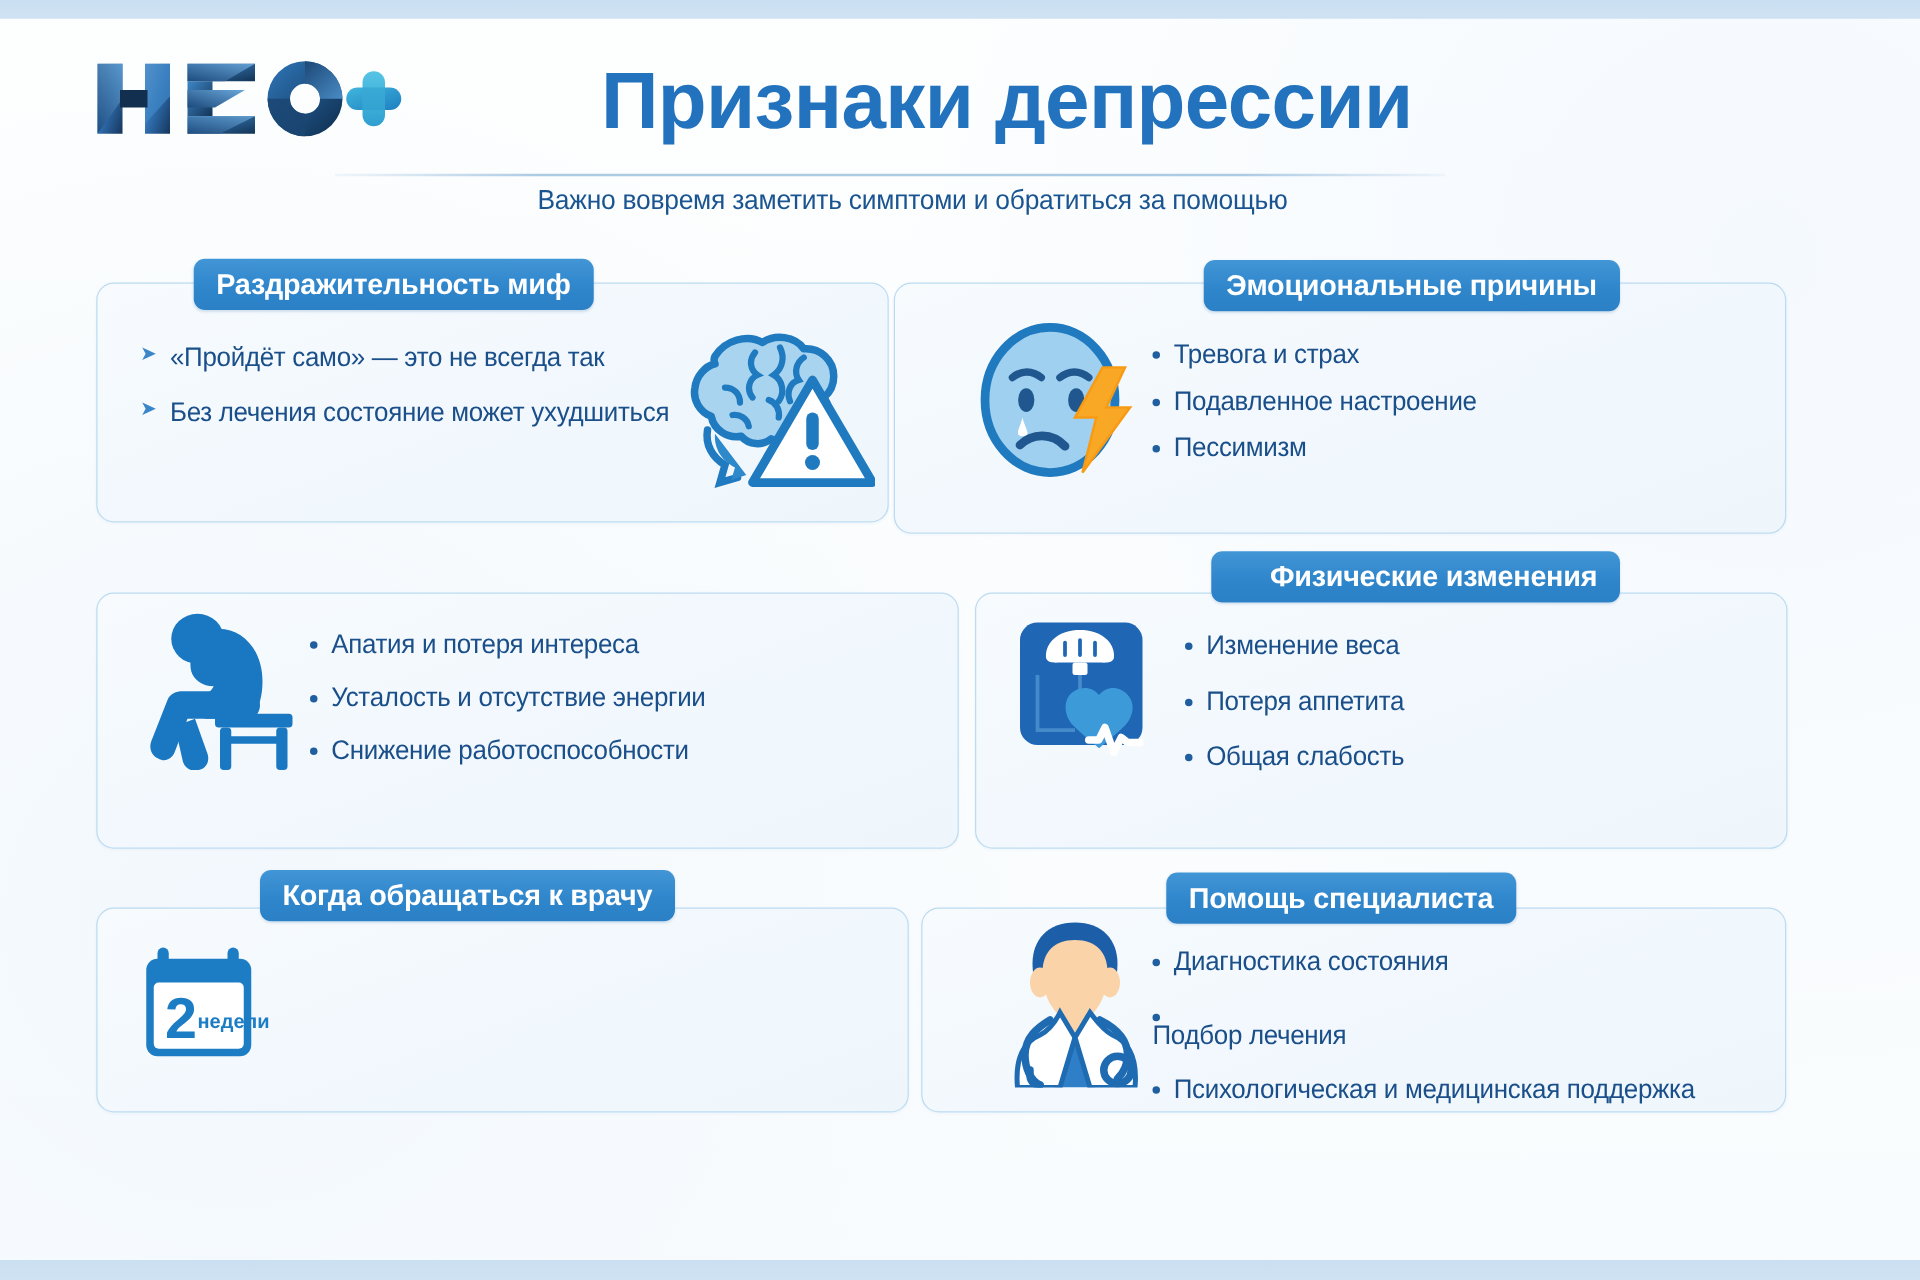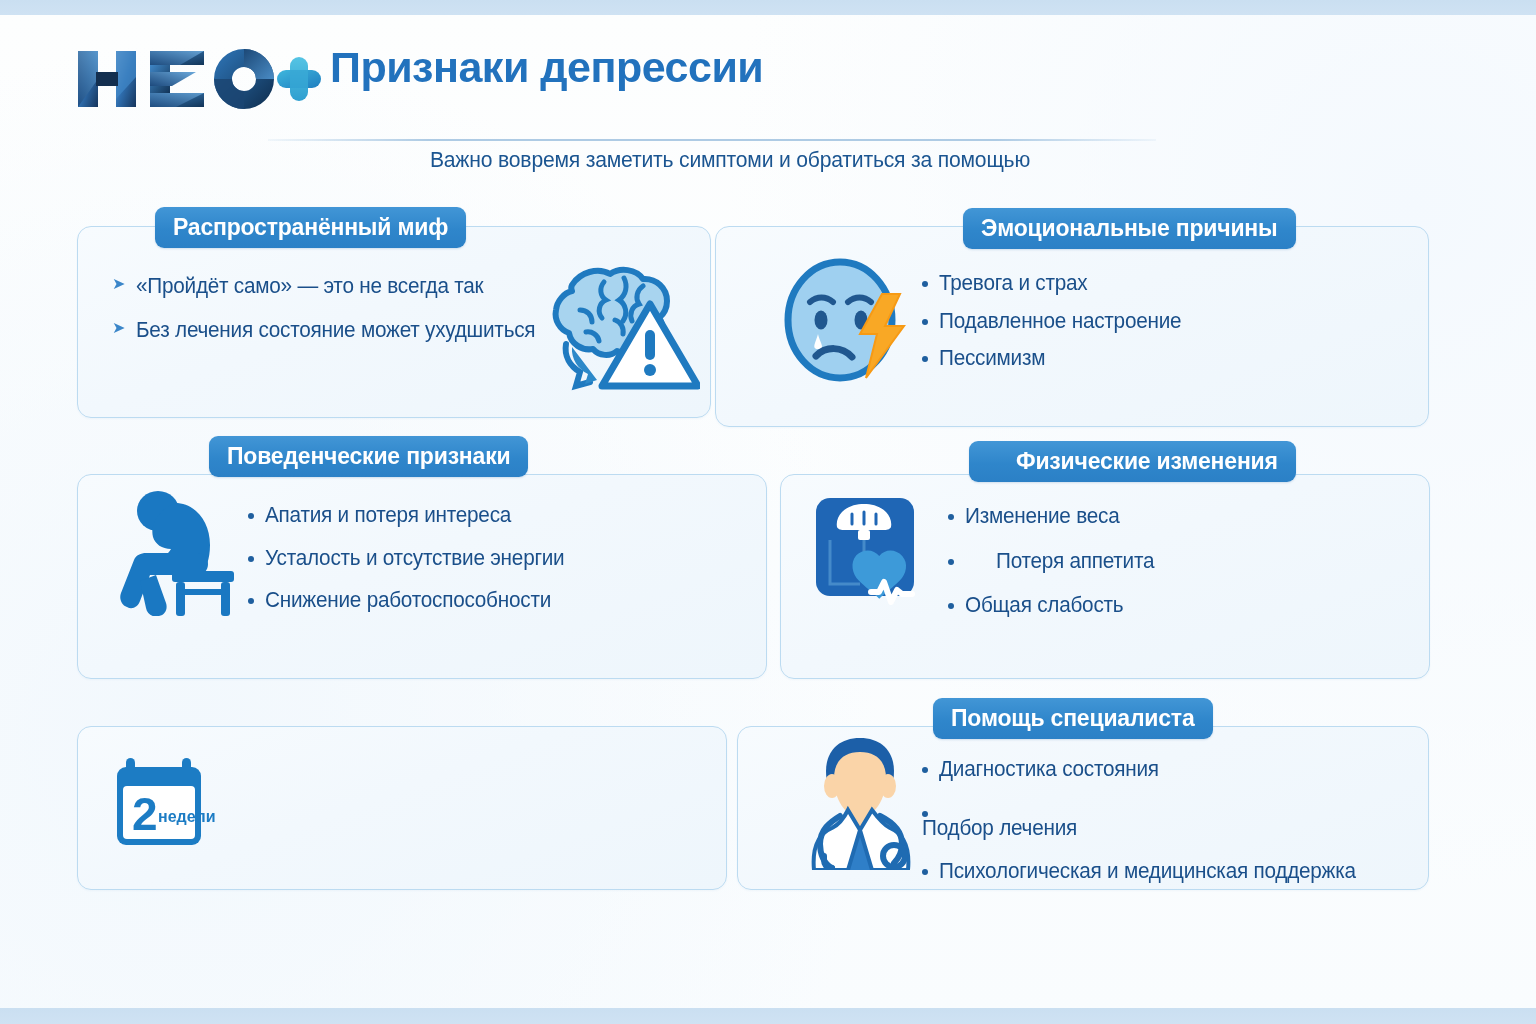--- a/index.html
+++ b/index.html
@@ -20,22 +20,22 @@
   }
   .edge-band{position:absolute;left:0;width:1536px;background:linear-gradient(180deg,#cadff1 0%,#cfe2f3 100%);}
   .edge-band.top{top:0;height:15px;}
   .edge-band.bottom{bottom:0;height:16px;}
 
   
   .header{position:absolute;left:0;top:15px;width:1536px;height:160px;}
   .logo{position:absolute;left:72px;top:24px;width:250px;height:80px;}
   .title{
     position:absolute;left:330px;top:28px;width:800px;
-    text-align:left;
-    font-size:43px;font-weight:bold;letter-spacing:-0.5px;
+    text-align:right;
+    font-size:64px;font-weight:bold;letter-spacing:-0.5px;
     color:#2272bd;
     font-family:"Liberation Sans", sans-serif;
     text-shadow:0 1px 0 rgba(255,255,255,.6);
   }
   .title-rule{
     position:absolute;left:268px;top:124px;width:888px;height:2px;
     background:linear-gradient(90deg,rgba(176,207,232,.15),#aecbe4 18%,#aecbe4 82%,rgba(176,207,232,.15));
   }
   .subtitle{
     position:absolute;left:330px;top:132px;width:800px;text-align:center;
@@ -155,21 +155,21 @@
       </svg>
     </div>
 
     <div class="title">Признаки депрессии</div>
     <div class="title-rule"></div>
     <div class="subtitle">Важно вовремя заметить симптоми и обратиться за помощью</div>
   </div>
 
   <div class="card" style="left:77px;top:226px;width:632px;height:190px;">
   </div>
-  <div class="badge" style="left:155px;top:207px;">Распространённый миф</div>
+  <div class="badge" style="left:155px;top:207px;">Раздражительность миф</div>
   <div class="list" style="left:112px;top:275px;">
     <div class="li">
       <span class="arw">➤</span>
       <span class="txt">«Пройдёт само» — это не всегда так</span>
     </div>
     <div class="li" style="margin-top:21px;">
       <span class="arw">➤</span>
       <span class="txt">Без лечения состояние может ухудшиться</span>
     </div>
   </div>
@@ -221,21 +221,20 @@
       <ellipse cx="39" cy="66" rx="6.5" ry="9.5" fill="#20578f"></ellipse>
       <ellipse cx="79" cy="66" rx="6.5" ry="9.5" fill="#20578f"></ellipse>
       <path d="M36 80c2 9 8 15 0 15-7 0-2-7 0-15z" fill="#ffffff"></path>
       <path d="M34 102c10-10 26-10 36 1" fill="none" stroke="#20578f" stroke-width="7" stroke-linecap="round"></path>
       <path d="M100 40 L78 80 L95 80 L84 124 L122 72 L103 72 L118 40 Z" fill="#f9a825" stroke="#f79a14" stroke-width="2"></path>
     </svg>
   </div>
 
   <div class="card" style="left:77px;top:474px;width:688px;height:203px;">
   </div>
-  <div class="badge" style="left:209px;top:436px;">Поведенческие признаки</div>
   <div class="list" style="left:248px;top:504px;">
     <div class="li" style="margin-bottom:20px;">
         <span class="dot"></span>
         <span class="txt">Апатия и потеря интереса</span>
       </div>
     <div class="li" style="margin-bottom:20px;">
         <span class="dot"></span>
         <span class="txt">Усталость и отсутствие энергии</span>
       </div>
     <div class="li" style="margin-bottom:20px;">
@@ -261,21 +260,21 @@
   </div>
 
   <div class="card" style="left:780px;top:474px;width:648px;height:203px;">
   </div>
   <div class="badge" style="left:969px;top:441px;padding-left:47px;">Физические изменения</div>
   <div class="list" style="left:948px;top:505px;">
     <div class="li" style="margin-bottom:22px;">
         <span class="dot"></span>
         <span class="txt">Изменение веса</span>
       </div>
-    <div class="li" style="margin-bottom:22px;gap:31px;">
+    <div class="li" style="margin-bottom:22px;">
         <span class="dot"></span>
         <span class="txt">Потеря аппетита</span>
       </div>
     <div class="li">
         <span class="dot"></span>
         <span class="txt">Общая слабость</span>
       </div>
   </div>
   <div class="icon" style="left:812px;top:492px;">
     <svg width="128" height="128" viewBox="0 0 128 128">
@@ -291,20 +290,21 @@
         <path d="M18 48v44h30"></path>
         <path d="M52 48v26"></path>
       </g>
       <path d="M76 60c8-8 21-8 28 1 7-9 20-9 28 0 8 9 5 22-3 30-7 7-18 16-25 22-7-6-18-15-25-22-8-8-11-22-3-31z" transform="translate(-18,14) scale(.82)" fill="#3d9ad9"></path>
       <path d="M45 86l8 0 5-10 7 20 6-12 5 4h10" transform="translate(14,14)" fill="none" stroke="#ffffff" stroke-width="6" stroke-linecap="round" stroke-linejoin="round"></path>
     </svg>
   </div>
 
   <div class="card" style="left:77px;top:726px;width:648px;height:162px;">
   </div>
+  <div class="badge" style="left:208px;top:696px;">Когда обращаться к врачу</div>
   <div class="icon" style="left:110px;top:752px;">
     <svg width="110" height="100" viewBox="0 0 110 100">
       <rect x="16" y="6" width="9" height="24" rx="4.5" fill="#1c7cc4"></rect>
       <rect x="72" y="6" width="9" height="24" rx="4.5" fill="#1c7cc4"></rect>
       <rect x="7" y="15" width="84" height="78" rx="9" fill="#1c7cc4"></rect>
       <rect x="13" y="34" width="72" height="53" rx="4" fill="#ffffff"></rect>
       <text x="22" y="78" font-family="'Liberation Sans', sans-serif" font-size="46" font-weight="bold" fill="#1c7cc4">2</text>
       <text x="48" y="70" font-family="'Liberation Sans', sans-serif" font-size="16" font-weight="bold" fill="#1c7cc4">недели</text>
     </svg>
   </div>

